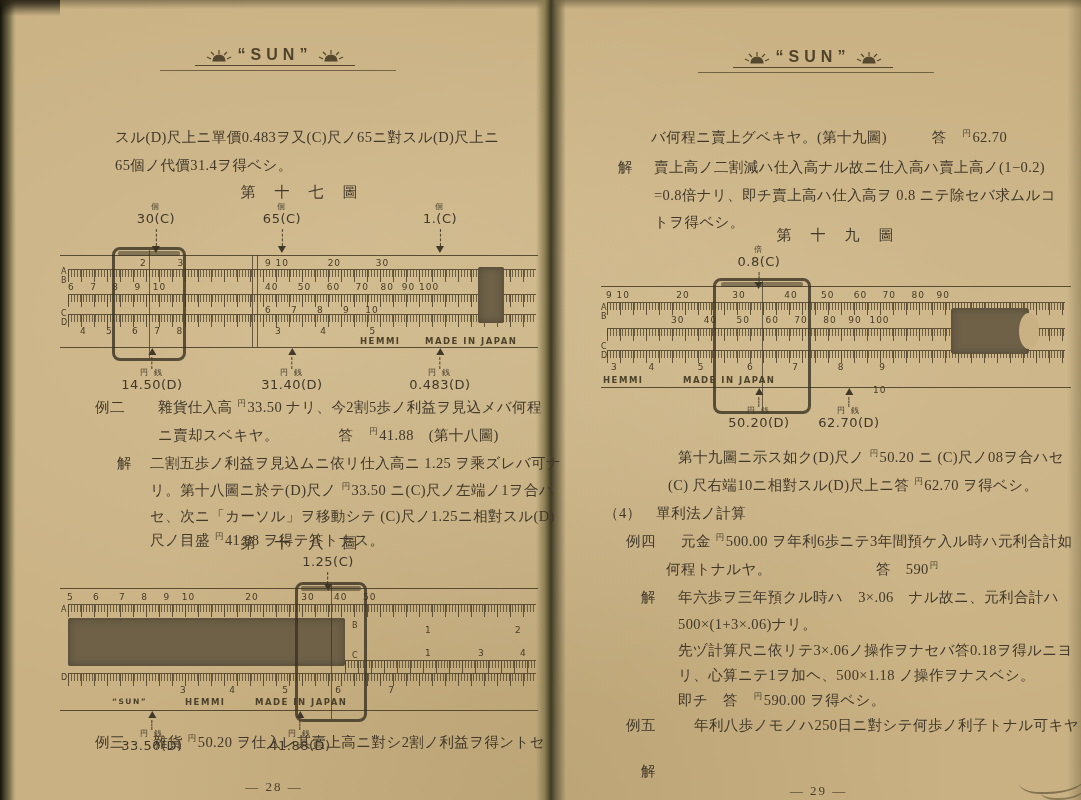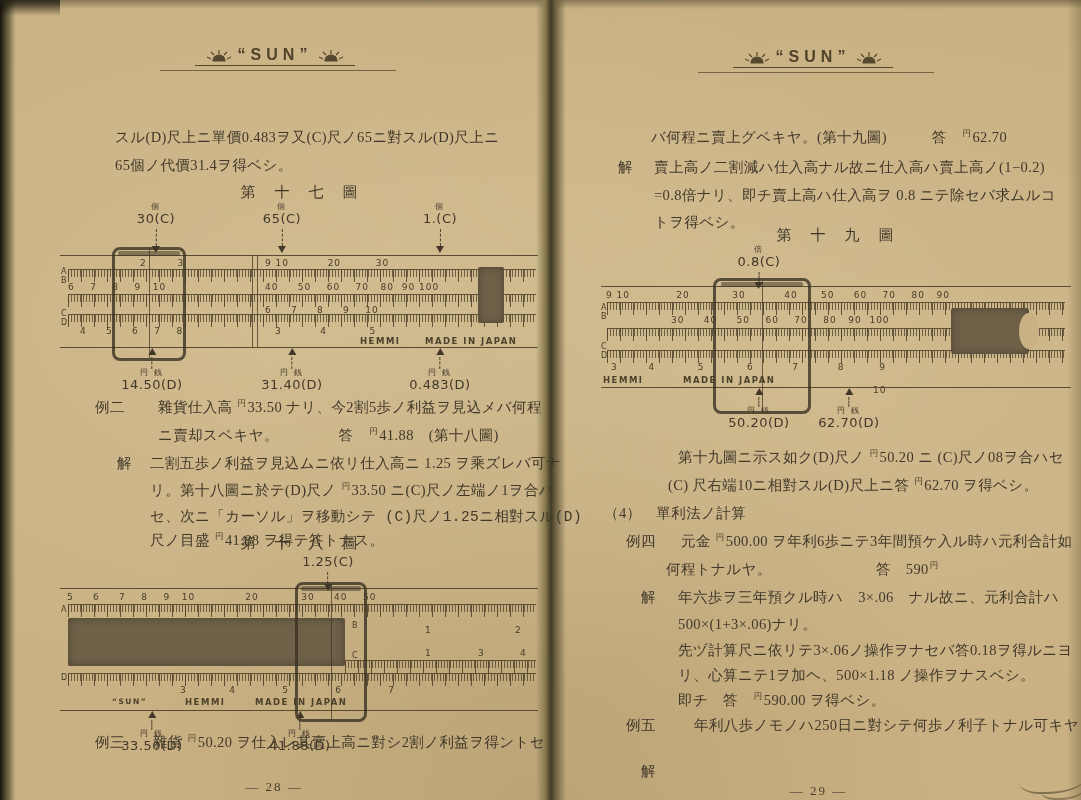--- a/index.html
+++ b/index.html
@@ -195,21 +195,21 @@
         <span class="co-val">0.483(D)</span>
       </div>
     </div>
 
     <div class="tl" style="left:85px;top:398px;">例二</div>
     <div class="tl" style="left:148px;top:398px;">雜貨仕入高 <span class="supc">円</span>33.50 ナリ、今2割5歩ノ利益ヲ見込メバ何程</div>
     <div class="tl" style="left:148px;top:426px;">ニ賣却スベキヤ。　　　　答　<span class="supc">円</span>41.88　(第十八圖)</div>
     <div class="tl" style="left:107px;top:454px;">解</div>
     <div class="tl" style="left:140px;top:454px;">二割五歩ノ利益ヲ見込ムニ依リ仕入高ニ 1.25 ヲ乘ズレバ可ナ</div>
     <div class="tl" style="left:140px;top:481px;">リ。第十八圖ニ於テ(D)尺ノ <span class="supc">円</span>33.50 ニ(C)尺ノ左端ノ1ヲ合ハ</div>
-    <div class="tl" style="left:140px;top:507px;font-family:Liberation Mono, monospace;">セ、次ニ「カーソル」ヲ移動シテ (C)尺ノ1.25ニ相對スル(D)</div>
+    <div class="tl" style="left:140px;top:507px;">セ、次ニ「カーソル」ヲ移動シテ (C)尺ノ1.25ニ相對スル(D)</div>
     <div class="tl" style="left:140px;top:531px;">尺ノ目盛 <span class="supc">円</span>41.88 ヲ得テ答トナス。</div>
 
     <div class="fig" style="left:50px;top:555px;width:480px;height:180px;">
       <div class="fig-title" style="top:-21px;">第　十　八　圖</div>
 
       <div class="co" style="left:268px;top:0px;">
         <span class="co-val">1.25(C)</span>
         <div class="stem" style="height:12px"></div>
           <div class="ah down"></div>
       </div>

